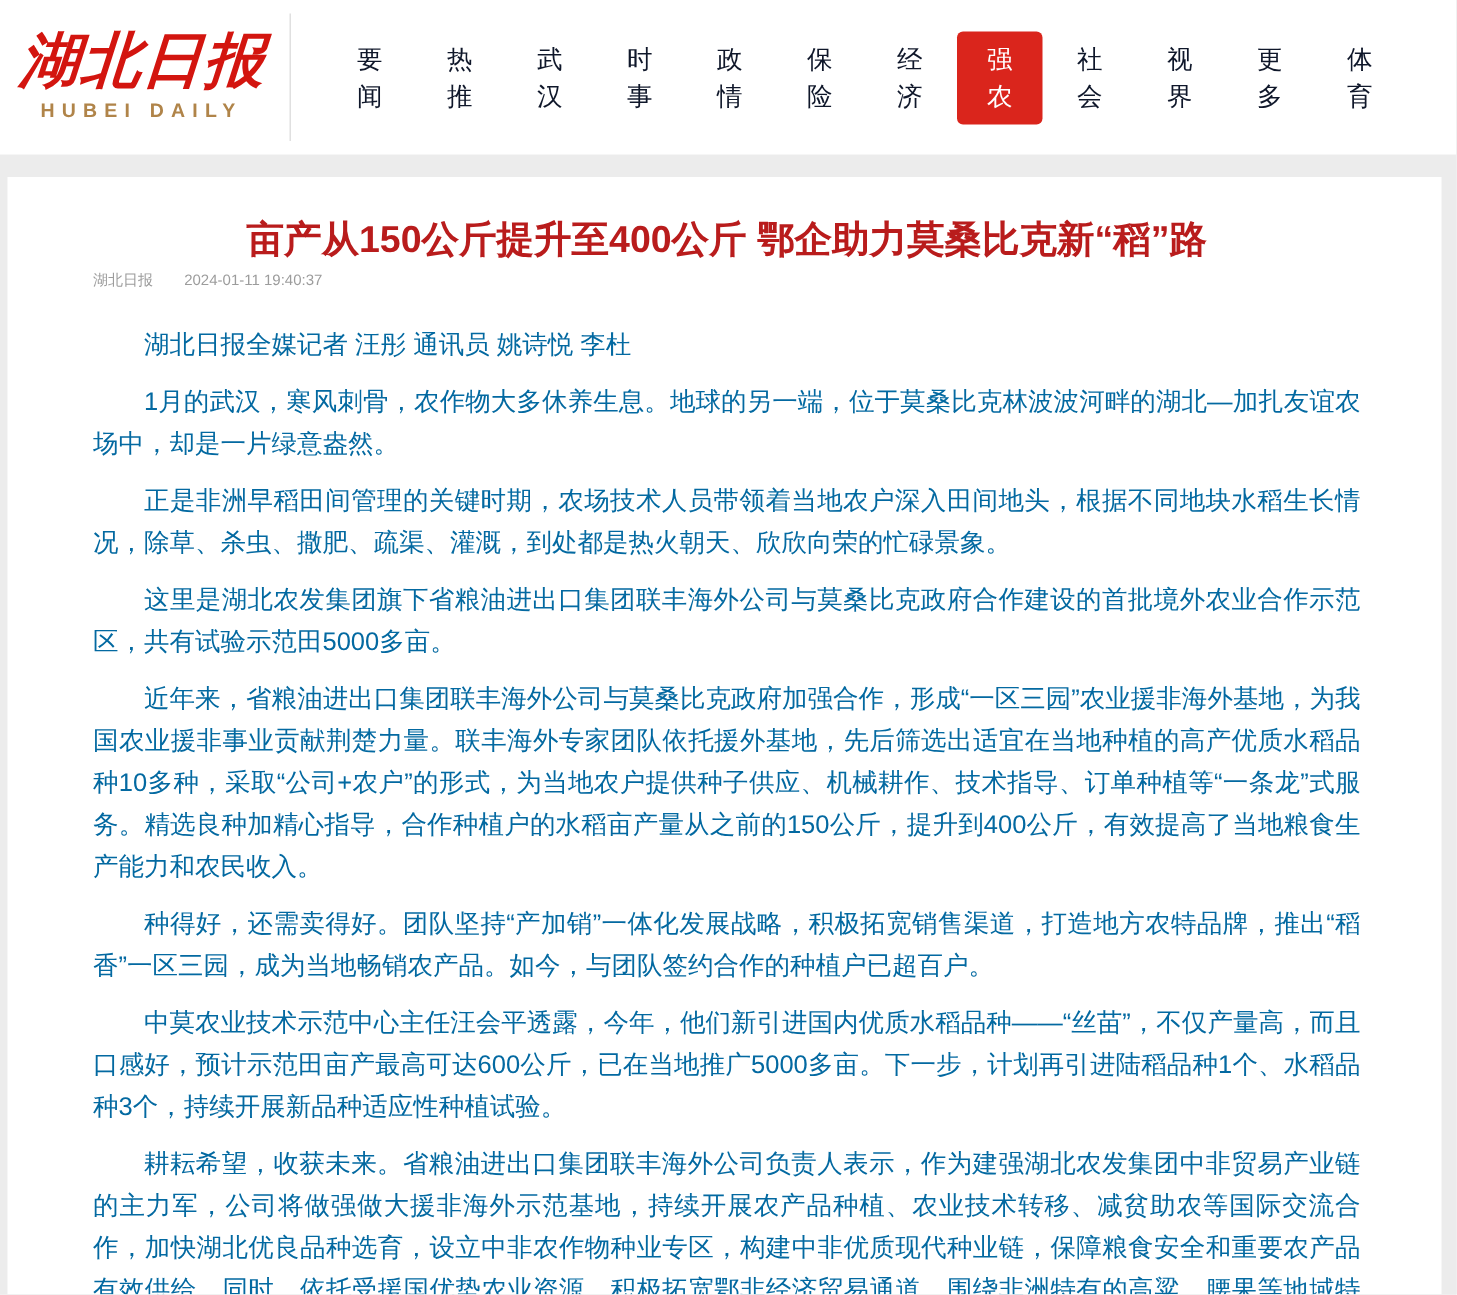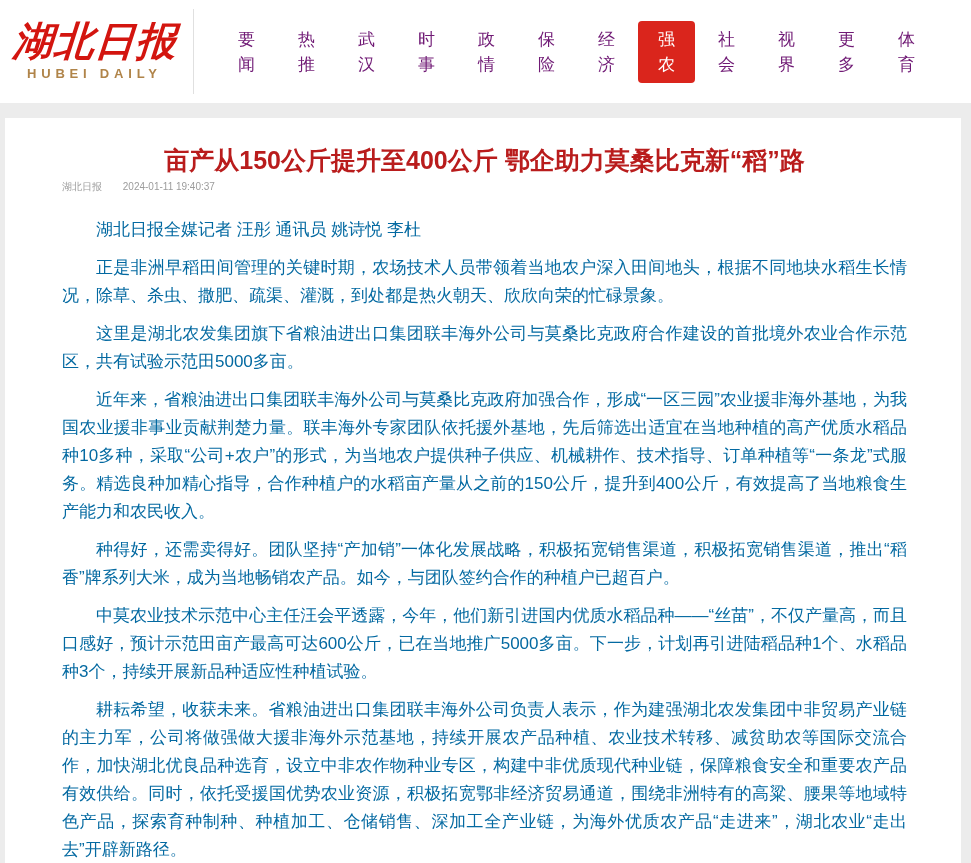--- a/index.html
+++ b/index.html
@@ -78,21 +78,21 @@
     cursor: pointer;
     border-radius: 4px;
   }
   .nav-label {
     display: inline-block;
     width: 1.1em;
     font-size: 17px;
     line-height: 25px;
     text-align: center;
     word-break: break-all;
-    color: #701a75;
+    color: #0f172a;
   }
   .nav-item.active { background: var(--accent-red, #da251c); }
   .nav-item.active .nav-label { color: #ffffff; }
 
   
   .page-body {
     position: relative;
     width: 971px;
     height: 760px;
   }
@@ -182,24 +182,25 @@
 
   <div class="page-body">
     <article class="article-card">
       <h1 class="article-title">亩产从150公斤提升至400公斤 鄂企助力莫桑比克新“稻”路</h1>
       <div class="article-meta">
         <span class="meta-source">湖北日报</span>
         <span class="meta-time">2024-01-11 19:40:37</span>
       </div>
       <div class="article-body" id="article-body">
           <p>湖北日报全媒记者 汪彤 通讯员 姚诗悦 李杜</p>
+          <p>1月的武汉，寒风刺骨，农作物大多休养生息。地球的另一端，位于莫桑比克林波波河畔的湖北—加扎友谊农场中，却是一片绿意盎然。</p>
           <p>正是非洲早稻田间管理的关键时期，农场技术人员带领着当地农户深入田间地头，根据不同地块水稻生长情况，除草、杀虫、撒肥、疏渠、灌溉，到处都是热火朝天、欣欣向荣的忙碌景象。</p>
           <p>这里是湖北农发集团旗下省粮油进出口集团联丰海外公司与莫桑比克政府合作建设的首批境外农业合作示范区，共有试验示范田5000多亩。</p>
           <p>近年来，省粮油进出口集团联丰海外公司与莫桑比克政府加强合作，形成“一区三园”农业援非海外基地，为我国农业援非事业贡献荆楚力量。联丰海外专家团队依托援外基地，先后筛选出适宜在当地种植的高产优质水稻品种10多种，采取“公司+农户”的形式，为当地农户提供种子供应、机械耕作、技术指导、订单种植等“一条龙”式服务。精选良种加精心指导，合作种植户的水稻亩产量从之前的150公斤，提升到400公斤，有效提高了当地粮食生产能力和农民收入。</p>
-          <p>种得好，还需卖得好。团队坚持“产加销”一体化发展战略，积极拓宽销售渠道，积极拓宽销售渠道，推出“稻香”牌系列大米，成为当地畅销农产品。如今，与团队签约合作的种植户已超百户。</p>
+          <p>种得好，还需卖得好。团队坚持“产加销”一体化发展战略，积极拓宽销售渠道，打造地方农特品牌，推出“稻香”一区三园，成为当地畅销农产品。如今，与团队签约合作的种植户已超百户。</p>
           <p>中莫农业技术示范中心主任汪会平透露，今年，他们新引进国内优质水稻品种——“丝苗”，不仅产量高，而且口感好，预计示范田亩产最高可达600公斤，已在当地推广5000多亩。下一步，计划再引进陆稻品种1个、水稻品种3个，持续开展新品种适应性种植试验。</p>
           <p>耕耘希望，收获未来。省粮油进出口集团联丰海外公司负责人表示，作为建强湖北农发集团中非贸易产业链的主力军，公司将做强做大援非海外示范基地，持续开展农产品种植、农业技术转移、减贫助农等国际交流合作，加快湖北优良品种选育，设立中非农作物种业专区，构建中非优质现代种业链，保障粮食安全和重要农产品有效供给。同时，依托受援国优势农业资源，积极拓宽鄂非经济贸易通道，围绕非洲特有的高粱、腰果等地域特色产品，探索育种制种、种植加工、仓储销售、深加工全产业链，为海外优质农产品“走进来”，湖北农业“走出去”开辟新路径。</p>
         </div>
 
     </article>
   </div>
 
 </div>
 
 </body></html>

